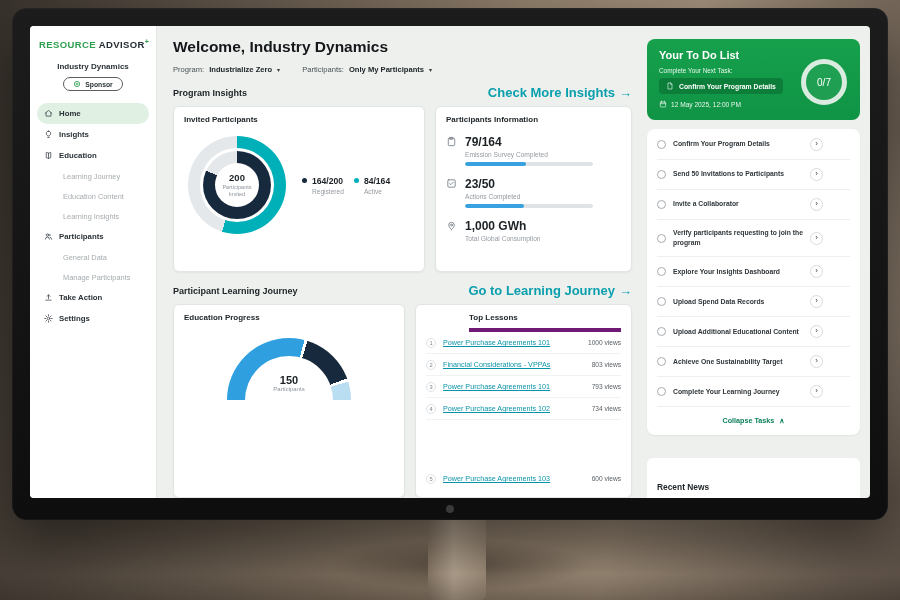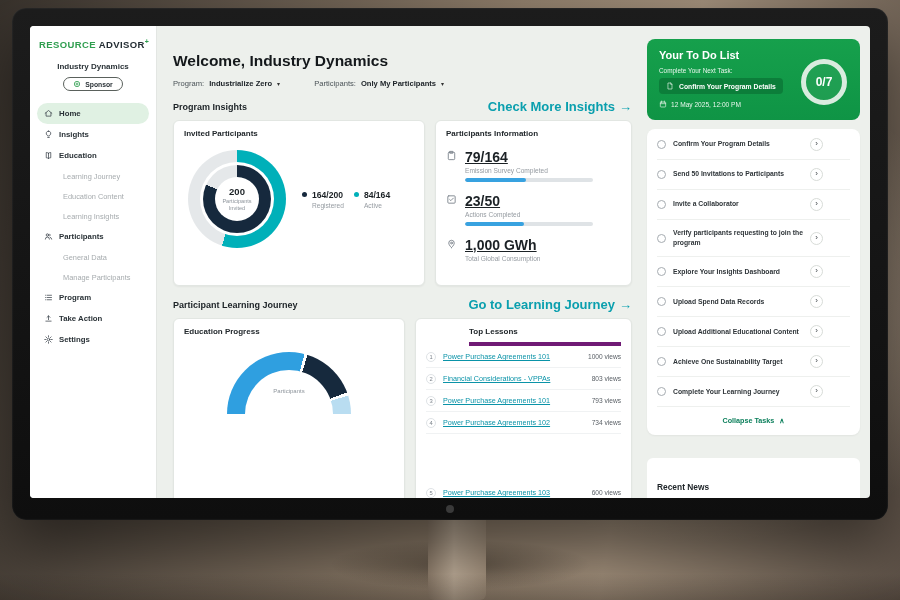--- a/index.html
+++ b/index.html
@@ -44,23 +44,23 @@
   .sponsor .ic{ width:8px; height:8px; color:#2f9e4f; }
   .nav{ margin-top:12px; }
   .nav-item{ display:flex; align-items:center; gap:6px; height:21px; padding:0 7px;
     font-size:7.8px; font-weight:bold; color:#2a3237; cursor:pointer; }
   .nav-item .ic{ width:9px; height:9px; color:#39424a; flex-shrink:0; }
   .nav-item.active{ background:#e0f1e3; border-radius:11px; }
   .nav-sub{ display:flex; align-items:center; height:20px; padding-left:26px;
     font-size:7.4px; color:#a6abae; cursor:pointer; }
 
   
-  .main{ flex:1; min-width:0; padding:24px 12px 0 16px; }
+  .main{ flex:1; min-width:0; padding:10px 12px 0 16px; }
   .page-title{ font-size:15.5px; font-weight:bold; color:#14181b; margin-top:2px; }
-  .filters{ display:flex; gap:34px; margin-top:9px; font-size:7.6px; color:#3c4247; align-items:center; }
+  .filters{ display:flex; gap:22px; margin-top:9px; font-size:7.6px; color:#3c4247; align-items:center; }
   .filter{ display:flex; align-items:center; gap:5px; cursor:pointer; }
   .filter .f-label{ color:#4a5257; }
   .filter .f-value{ font-weight:bold; color:#20262b; }
   .chev{ font-size:6px; color:#333; }
   .section-row{ display:flex; justify-content:space-between; align-items:center; margin:11px 0 6px; }
   .section-title{ font-size:9px; font-weight:bold; color:#1c2226; }
   .section-link{ font-size:13px; font-weight:bold; color:#0a9fae; display:flex; align-items:center; gap:4px; cursor:pointer; }
   .cards-row{ display:flex; gap:10px; }
   .card{ background:#fff; border:1px solid #e2e6e2; border-radius:6px; padding:8px 10px;
     box-shadow:0 1px 2px rgba(0,0,0,.05); }
@@ -80,21 +80,21 @@
   .legend-v{ display:flex; flex-direction:row; gap:10px; }
   .legend-item{ display:flex; align-items:flex-start; gap:5px; }
   .dot{ width:5px; height:5px; border-radius:50%; margin-top:2px; flex-shrink:0; }
   .legend-item .lv{ font-size:8.6px; font-weight:bold; color:#1b2125; }
   .legend-item .ll{ font-size:6.6px; color:#959ba1; margin-top:2px; }
 
   
   .card-info{ flex:1; min-height:166px; }
   .info-row{ display:flex; gap:8px; margin-top:11px; }
   .info-row .ic{ width:11px; height:11px; color:#7d848c; flex-shrink:0; margin-top:1px; }
-  .info-row .iv{ font-size:14px; font-weight:bold; color:#1b2125;text-decoration:underline; }
+  .info-row .iv{ font-size:12px; font-weight:bold; color:#1b2125; }
   .info-row .il{ font-size:6.6px; color:#959ba1; margin:2px 0 4px; }
   .bar{ width:128px; height:4px; border-radius:2px; background:#dfe3e6; overflow:hidden; }
   .bar-fill{ height:100%; border-radius:2px; background:#38a2e0; }
 
   
   .card-edu{ width:232px; min-height:148px; display:flex; flex-direction:column; }
   .gauge-wrap{ position:relative; width:124px; height:62px; margin:16px auto 0; overflow:hidden; }
   .gauge-arc{ position:absolute; left:0; top:0; width:124px; height:124px; border-radius:50%; }
   .gauge-hole{ position:absolute; left:18px; top:18px; width:88px; height:88px; border-radius:50%; background:#fff; }
   .gauge-center{ text-align:center; margin-top:-26px; position:relative; }
@@ -121,21 +121,21 @@
     padding:10px 12px 12px; color:#fff; }
   .todo-title{ font-size:11px; font-weight:bold; }
   .todo-sub{ font-size:6.4px; margin-top:6px; color:#e8f6ec; }
   .todo-next{ margin-top:4px; display:flex; align-items:center; gap:5px; width:max-content; max-width:150px;
     background:#0c7e3a; border-radius:4px; padding:4px 7px; font-size:6.8px; font-weight:bold; }
   .todo-next .ic{ width:8px; height:8px; color:#dff3e5; flex-shrink:0; }
   .todo-due{ margin-top:6px; display:flex; align-items:center; gap:4px; font-size:6.6px; color:#e8f6ec; }
   .todo-due .ic{ width:8px; height:8px; }
   .todo-ring{ position:absolute; right:13px; top:20px; width:46px; height:46px; border-radius:50%;
     border:5.5px solid #d9ecdf; display:flex; align-items:center; justify-content:center;
-    font-size:12px; font-weight:bold; background:rgba(255,255,255,.06); }
+    font-size:10px; font-weight:normal; background:rgba(255,255,255,.06); }
 
   .task-card{ background:#fff; border-radius:8px; margin-top:9px; padding:1px 10px 2px;
     box-shadow:0 1px 2px rgba(0,0,0,.05); }
   .task-row{ display:flex; align-items:center; gap:7px; padding:8px 0; border-bottom:1px solid #eef0ee; }
   .task-check{ width:9px; height:9px; border:1.2px solid #a6acb1; border-radius:50%; flex-shrink:0; cursor:pointer; }
   .task-label{ flex:1; max-width:130px; font-size:6.8px; font-weight:600; color:#2f3539; line-height:1.5; cursor:pointer; }
   .task-go{ width:13px; height:13px; border:1px solid #d8dcd8; border-radius:50%; flex-shrink:0;
     display:flex; align-items:center; justify-content:center; font-size:8px; color:#3c4247;
     cursor:pointer; line-height:1; padding-bottom:1px; }
   .collapse-row{ display:flex; align-items:center; justify-content:center; gap:5px; padding:9px 0 8px;
@@ -210,27 +210,20 @@
                 <path d="M15.5 5.6a3.2 3.2 0 0 1 0 5"></path>
                 <path d="M16.5 14a5.5 5.5 0 0 1 4 5"></path>
               </svg>
             <span>Participants</span>
           </div>
           <div class="nav-sub">
             <span>General Data</span>
           </div>
           <div class="nav-sub">
             <span>Manage Participants</span>
-          </div>
-          <div class="nav-item">
-            <svg class="ic" viewBox="0 0 24 24" fill="none" stroke="currentColor" stroke-width="2" stroke-linecap="round">
-                <path d="M8 6h12M8 12h12M8 18h12"></path>
-                <path d="M4 6h.01M4 12h.01M4 18h.01"></path>
-              </svg>
-            <span>Program</span>
           </div>
           <div class="nav-item">
             <svg class="ic" viewBox="0 0 24 24" fill="none" stroke="currentColor" stroke-width="2" stroke-linecap="round" stroke-linejoin="round">
                 <path d="M12 15V5"></path>
                 <path d="m8 9 4-4 4 4"></path>
                 <path d="M5 19h14"></path>
               </svg>
             <span>Take Action</span>
           </div>
           <div class="nav-item">
@@ -354,20 +347,21 @@
 
         <div class="cards-row">
 
           <div class="card card-edu">
             <div class="card-title">Education Progress</div>
             <div class="gauge-wrap">
               <div class="gauge-arc" style="background: conic-gradient(from 270deg, rgb(47, 159, 224) 0deg, rgb(47, 159, 224) 104.4deg, rgb(255, 255, 255) 104.4deg, rgb(255, 255, 255) 107.4deg, rgb(22, 41, 61) 107.4deg, rgb(22, 41, 61) 159.6deg, rgb(255, 255, 255) 159.6deg, rgb(255, 255, 255) 162.6deg, rgb(185, 221, 241) 162.6deg, rgb(185, 221, 241) 180deg, transparent 180deg, transparent 360deg);"></div>
               <div class="gauge-hole"></div>
             </div>
             <div class="gauge-center">
+              <div class="gc-v">150</div>
               <div class="gc-l">Participants</div>
             </div>
           </div>
 
           <div class="card card-lessons">
             <div class="card-title">Top Lessons</div>
             <div class="lesson-row">
               <span class="rank">1</span>
               <span class="lesson-title">Power Purchase Agreements 101</span>
               <span class="lesson-views">1000 views</span>

